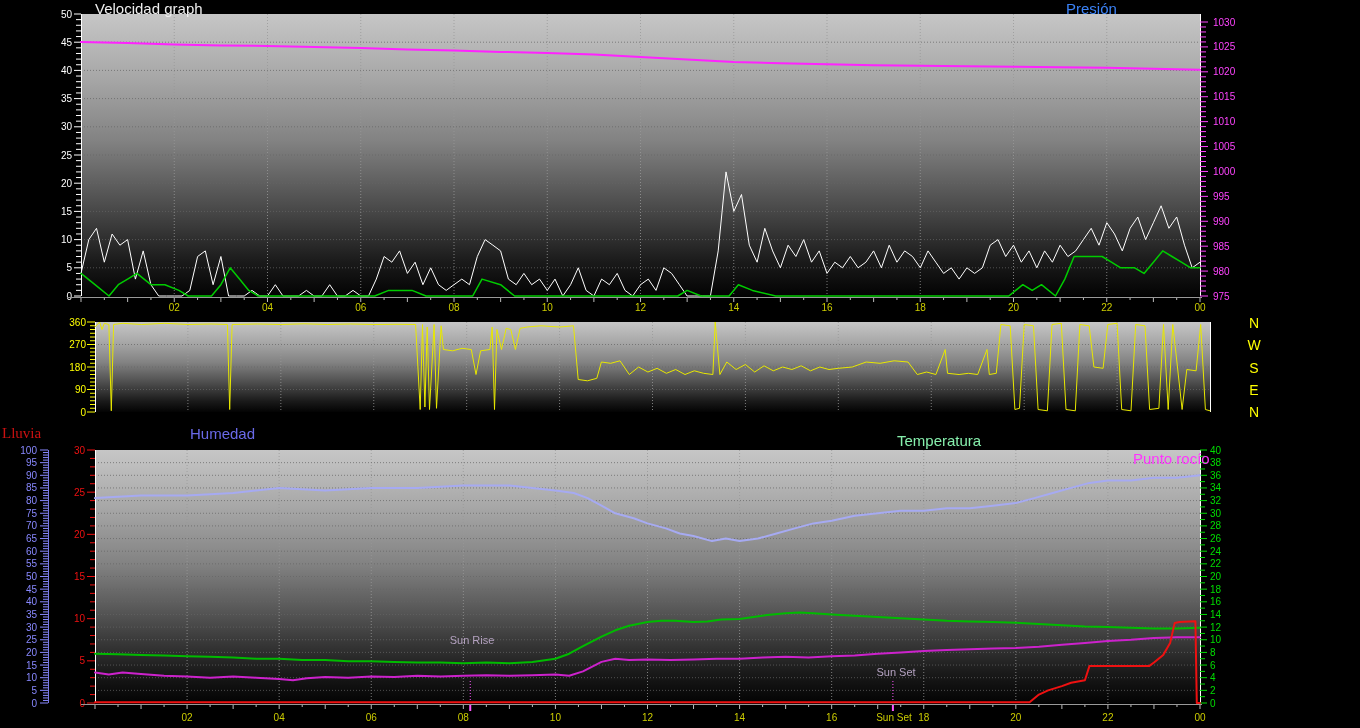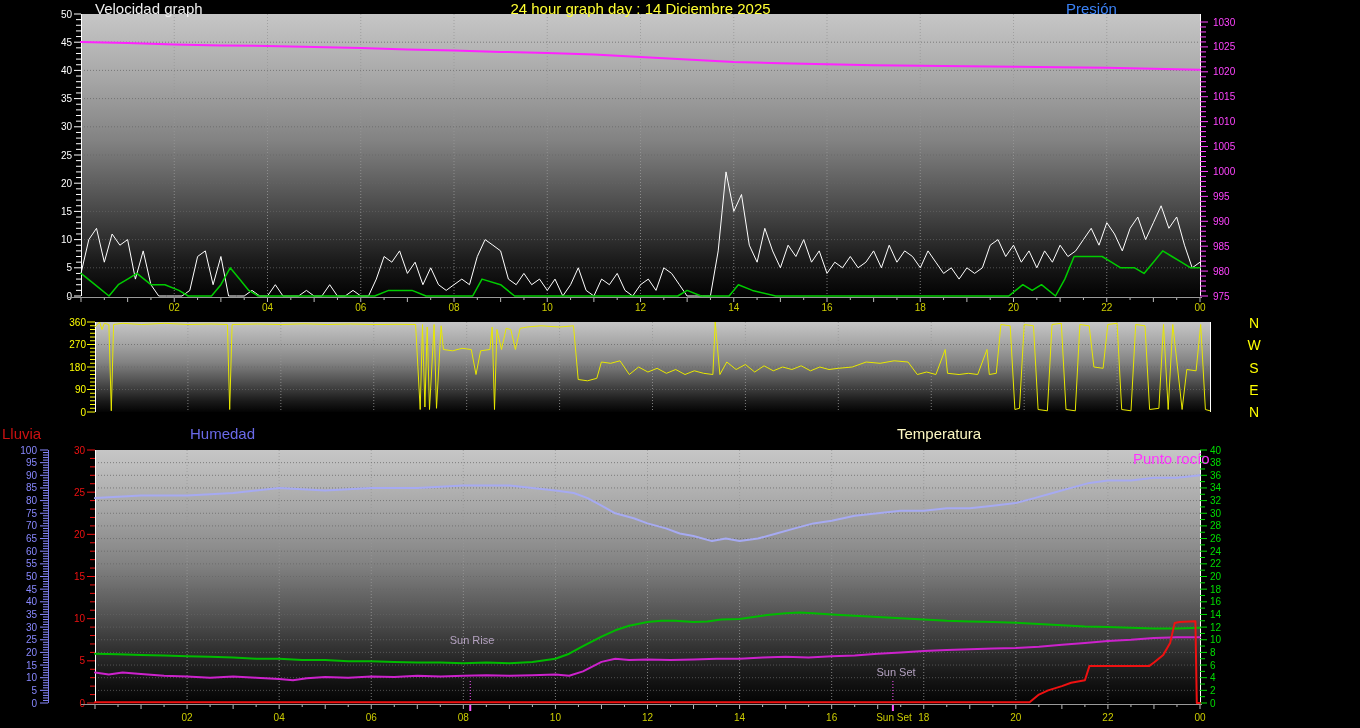--- a/index.html
+++ b/index.html
@@ -2,23 +2,23 @@
 <html><head>
 <meta charset="utf-8">
 <style>
   html,body{margin:0;padding:0;background:#000;}
   #page{position:relative;width:1360px;height:728px;background:#000;overflow:hidden;
         font-family:"Liberation Sans", sans-serif;}
   .title{position:absolute;font-size:15px;white-space:nowrap;}
   .t-white{color:#ededed;}
   .t-yellow{color:#ffff33;}
   .t-magenta{color:#3b82f6;}
-  .t-red{color:#cc1111;}
+  .t-red{color:#cc1111;font-family:Liberation Serif, serif;}
   .t-blue{color:#6a6ae8;}
-  .t-green{color:#fef9c3;}
+  .t-green{color:#86efac;margin-top:7px;}
   .t-pink{color:#ff33ff;}
   .sun-note{position:absolute;font-size:11px;color:#b4a2c0;text-align:center;white-space:nowrap;}
   .axis-sun{position:absolute;font-size:10px;color:#cccc00;text-align:center;white-space:nowrap;}
   .compass{position:absolute;font-size:14px;color:#ffff00;width:24px;text-align:center;}
   svg{position:absolute;left:0;top:0;}
 </style>
 </head>
 <body>
 
 <div id="page">
@@ -638,21 +638,20 @@
       <polyline points="81.0,273.4 95.0,284.7 109.0,296.0 118.3,284.7 127.6,279.1 136.9,273.4 150.9,284.7 164.9,284.7 178.9,290.4 188.2,296.0 211.5,296.0 220.9,284.7 230.2,267.8 239.5,279.1 248.8,290.4 258.2,296.0 374.7,296.0 388.7,290.4 412.0,290.4 426.0,296.0 472.7,296.0 482.0,279.1 500.6,284.7 514.6,296.0 677.8,296.0 687.1,290.4 701.1,296.0 729.1,296.0 738.4,284.7 752.4,290.4 775.7,296.0 1008.8,296.0 1022.8,284.7 1032.2,290.4 1041.5,284.7 1055.5,296.0 1064.8,279.1 1074.1,256.5 1102.1,256.5 1111.4,262.2 1120.7,267.8 1134.7,267.8 1144.0,273.4 1153.4,262.2 1162.7,250.9 1172.0,256.5 1181.4,262.2 1190.7,267.8 1200.0,267.8" fill="none" stroke="#00cc00" stroke-width="1.5" stroke-linejoin="round" stroke-linecap="round"></polyline>
       <polyline points="81.0,41.9 127.6,42.9 174.3,44.4 220.9,45.4 267.5,45.9 314.1,46.9 360.8,47.9 407.4,49.4 454.0,50.4 500.6,51.9 547.3,52.9 593.9,54.4 640.5,56.9 687.1,59.4 733.8,61.9 780.4,63.3 827.0,64.3 873.6,65.3 920.3,65.8 966.9,66.3 1013.5,66.8 1060.1,67.3 1106.8,67.8 1153.4,68.8 1200.0,69.8" fill="none" stroke="#ff22ff" stroke-width="2" stroke-linejoin="round" stroke-linecap="round"></polyline>
       <polyline points="95.0,327.0 99.6,322.0 102.0,329.5 104.3,323.3 108.9,324.5 111.3,410.8 113.6,324.5 122.9,323.3 141.5,324.5 164.7,323.3 187.9,324.5 211.1,324.0 227.4,324.5 229.7,409.5 232.1,324.5 257.6,324.0 280.8,324.5 304.1,323.8 327.3,324.5 350.5,324.0 373.8,324.5 397.0,324.3 415.6,324.5 420.2,409.5 422.5,324.5 424.9,407.0 427.2,327.0 429.5,409.5 434.1,324.5 436.5,408.3 441.1,325.8 443.4,349.5 452.7,350.8 462.0,348.3 471.3,349.5 476.0,374.5 480.6,350.8 489.9,349.5 492.2,327.0 494.5,409.5 496.9,329.5 501.5,349.5 506.2,328.3 510.8,329.5 515.4,349.5 520.1,328.3 527.1,327.0 541.0,325.8 559.6,327.0 573.5,325.8 578.2,379.5 587.5,380.8 596.8,378.3 601.4,362.0 610.7,363.3 620.0,360.8 629.3,374.5 638.6,367.0 647.9,372.0 657.1,368.3 666.4,373.3 675.7,369.5 685.0,374.5 694.3,370.8 703.6,373.3 712.9,374.5 715.2,322.0 719.9,374.5 726.8,362.0 736.1,369.5 745.4,364.5 754.7,372.0 764.0,365.8 773.3,370.8 782.6,367.0 791.9,369.5 801.2,365.8 810.5,370.8 819.8,367.0 829.0,369.5 838.3,368.3 852.3,367.0 866.2,362.0 880.1,363.3 894.1,360.8 908.0,362.0 917.3,374.5 926.6,372.0 935.9,374.5 945.2,349.5 947.5,373.3 959.1,374.5 968.4,373.3 977.7,374.5 987.0,349.5 989.3,374.5 996.3,373.3 1000.9,324.5 1010.2,325.8 1014.9,409.5 1019.5,408.3 1024.2,324.5 1033.5,325.8 1038.1,409.5 1047.4,410.8 1052.0,324.5 1061.3,323.3 1066.0,409.5 1075.3,410.8 1079.9,324.5 1089.2,325.8 1093.9,367.0 1103.1,368.3 1107.8,324.5 1117.1,323.3 1121.7,409.5 1131.0,410.8 1135.7,324.5 1145.0,325.8 1149.6,409.5 1158.9,408.3 1163.5,324.5 1168.2,409.5 1172.8,324.5 1182.1,409.5 1186.8,369.5 1196.1,370.8 1200.7,324.5 1205.4,409.5 1210.0,410.8" fill="none" stroke="#e8e800" stroke-width="1" stroke-linejoin="round" stroke-linecap="round"></polyline>
       <polyline points="95.0,498.1 141.0,495.5 187.1,495.5 233.1,493.0 279.2,487.9 325.2,490.5 371.3,487.9 417.3,487.9 463.3,485.4 509.4,485.4 532.4,487.9 555.4,490.5 573.8,493.0 587.6,498.1 601.5,505.7 615.3,513.3 633.7,518.3 647.5,523.4 665.9,528.4 679.7,533.5 693.5,536.0 712.0,541.1 725.8,538.5 739.6,541.1 758.0,538.5 776.4,533.5 794.8,528.4 813.3,523.4 831.7,520.8 854.7,515.8 877.7,513.3 900.7,510.7 923.8,510.7 946.8,508.2 969.8,508.2 992.8,505.7 1015.8,503.1 1034.3,498.1 1052.7,493.0 1071.1,487.9 1089.5,482.9 1107.9,480.4 1130.9,480.4 1154.0,477.8 1177.0,477.8 1200.0,475.3" fill="none" stroke="#a6aaf2" stroke-width="2" stroke-linejoin="round" stroke-linecap="round"></polyline>
       <polyline points="95.0,653.7 118.0,654.3 141.0,654.9 164.1,655.6 187.1,656.2 210.1,656.8 233.1,657.5 256.1,658.7 279.2,658.7 302.2,660.0 325.2,660.0 348.2,661.3 371.3,661.3 394.3,661.9 417.3,662.5 440.3,662.5 463.3,663.2 486.4,662.5 509.4,663.2 532.4,661.9 555.4,658.7 569.2,653.7 583.0,646.1 601.5,636.6 615.3,630.3 629.1,625.8 647.5,622.0 661.3,620.8 675.1,620.8 693.5,622.0 707.4,621.4 721.2,619.5 739.6,618.9 753.4,617.0 767.2,615.1 785.6,613.2 799.4,612.6 813.3,613.2 831.7,614.5 854.7,615.7 877.7,617.0 900.7,618.2 923.8,619.5 946.8,620.8 969.8,621.4 992.8,622.0 1015.8,622.7 1038.9,623.9 1061.9,625.2 1084.9,626.5 1107.9,627.1 1130.9,627.7 1154.0,628.4 1177.0,628.4 1200.0,627.7" fill="none" stroke="#00bb00" stroke-width="2" stroke-linejoin="round" stroke-linecap="round"></polyline>
       <polyline points="95.0,672.6 108.8,674.5 122.6,672.6 141.0,673.9 164.1,675.8 187.1,676.4 210.1,677.7 233.1,676.4 256.1,677.7 279.2,679.0 293.0,680.2 306.8,678.3 325.2,677.1 348.2,677.7 371.3,676.4 394.3,677.1 417.3,675.8 440.3,676.4 463.3,675.8 486.4,675.2 509.4,675.8 532.4,675.2 555.4,674.5 569.2,675.8 583.0,671.4 601.5,661.9 615.3,658.7 629.1,660.0 647.5,659.4 670.5,660.0 693.5,659.4 716.6,658.7 739.6,658.7 762.6,657.5 785.6,656.8 808.6,657.5 831.7,656.2 854.7,655.6 877.7,653.7 900.7,652.4 923.8,651.1 946.8,649.9 969.8,649.2 992.8,648.6 1015.8,648.0 1038.9,646.7 1061.9,644.8 1084.9,642.9 1107.9,641.0 1130.9,639.8 1154.0,637.9 1177.0,637.2 1200.0,637.2" fill="none" stroke="#cc22cc" stroke-width="2" stroke-linejoin="round" stroke-linecap="round"></polyline>
       <polyline points="95.0,702.2 1029.6,702.2 1038.9,694.6 1048.1,690.4 1061.9,686.1 1071.1,682.8 1084.9,680.2 1089.5,665.9 1149.4,665.9 1154.0,662.5 1163.2,654.9 1170.1,643.1 1174.7,622.9 1179.3,622.0 1195.4,621.2 1196.8,703.0 1200.0,703.0" fill="none" stroke="#ee1111" stroke-width="2" stroke-linejoin="round" stroke-linecap="round"></polyline>
     </svg>
 
   <div class="title t-white" style="left:95px;top:0px;">Velocidad graph</div>
-  <div class="title t-yellow" style="left:81px;top:0px;width:1119px;text-align:center;">24 hour graph day : 14 Diciembre 2025</div>
   <div class="title t-magenta" style="left:1066px;top:0px;">Presión</div>
 
   <div class="title t-red" style="left:2px;top:425px;">Lluvia</div>
   <div class="title t-blue" style="left:190px;top:425px;">Humedad</div>
   <div class="title t-green" style="left:897px;top:425px;">Temperatura</div>
   <div class="title t-pink" style="left:1133px;top:450px;">Punto rocío</div>
 
   <div id="compass-box"></div>
 
   <div class="sun-note" style="left:442px;top:634px;width:60px;">Sun Rise</div>

